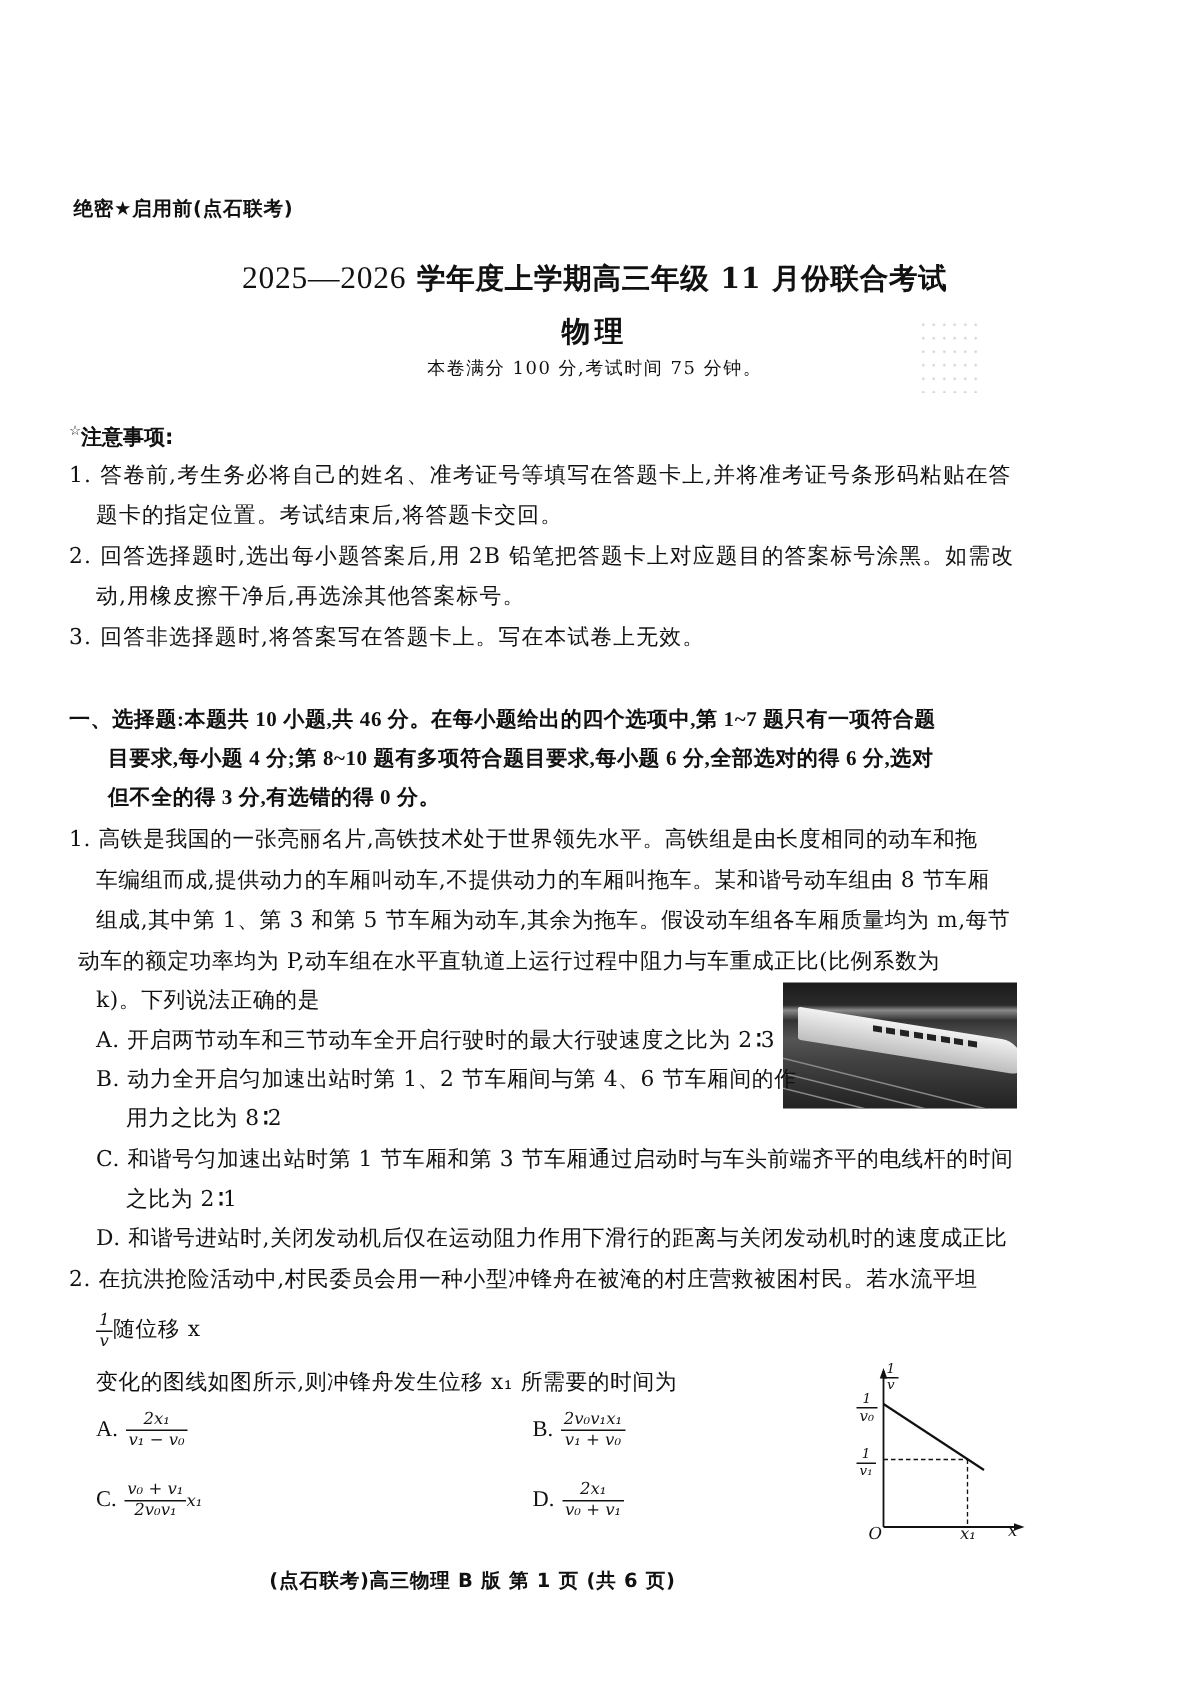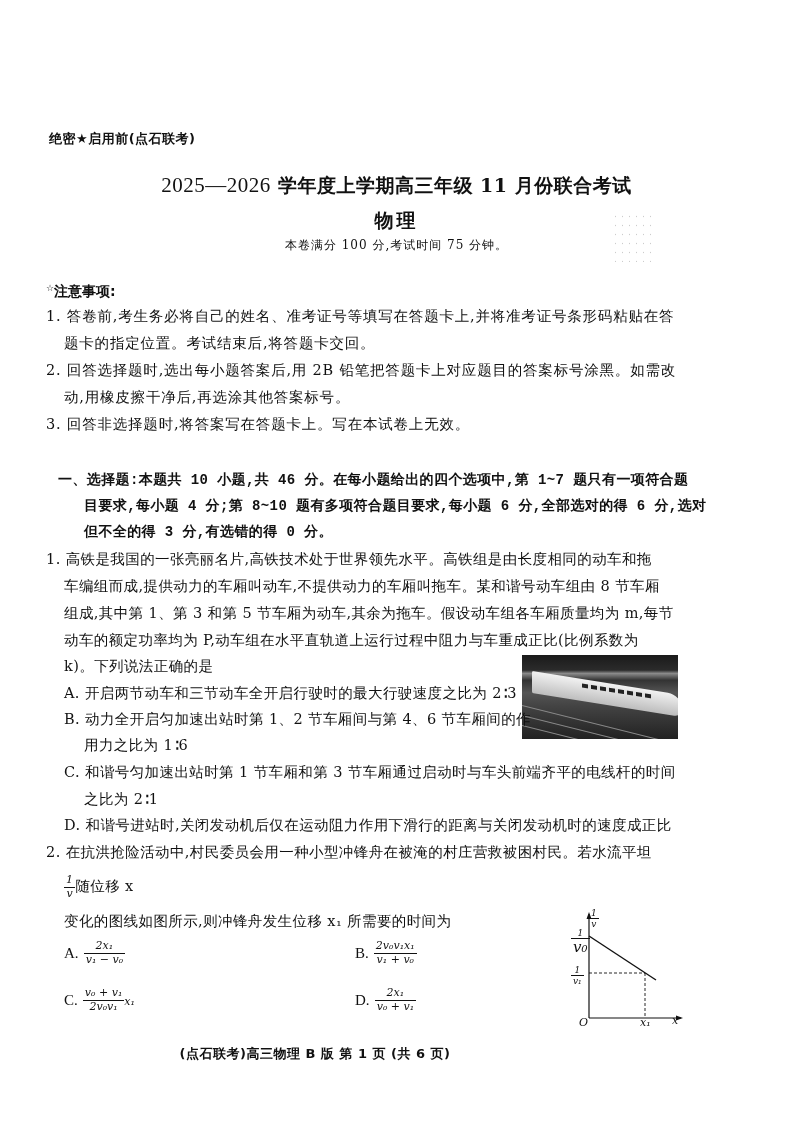--- a/index.html
+++ b/index.html
@@ -32,21 +32,21 @@
     background-size: 7px 9px; opacity: 0.5;
   }
   .notes-head {
     left: 46px; top: 283px; font-size: 14px; font-weight: bold;
     font-family: "DejaVu Sans", "Liberation Sans", sans-serif;
   }
   .notes-head .star { font-size: 9px; vertical-align: top; font-weight: normal; }
   .line {
     position: absolute; font-size: 14.5px; white-space: nowrap; letter-spacing: 0.8px;
   }
-  .bold { font-weight: bold; font-family: Liberation Mono, monospace; font-size: 14px; letter-spacing: 0.4px; margin-left: 12px; }
+  .bold { font-weight: bold; font-family: Liberation Serif, serif; font-size: 14px; letter-spacing: 0.4px; }
   .q { font-size: 14.5px; letter-spacing: 0.4px; }
   .train-photo {
     left: 522px; top: 655px; width: 156px; height: 84px;
     background: linear-gradient(180deg, #1a1a1a 0%, #2b2b2b 18%, #8a8a8a 22%, #333 30%, #555 45%, #444 60%, #222 100%);
     overflow: hidden;
   }
   .train-photo .body {
     position: absolute; left: 10px; top: 28px; width: 150px; height: 22px;
     background: linear-gradient(180deg, #f2f2f2, #bdbdbd);
     transform: skewY(9deg); border-radius: 2px 18px 10px 2px;
@@ -92,34 +92,34 @@
 <div class="line" style="left:64px;top:388px;">动,用橡皮擦干净后,再选涂其他答案标号。</div>
 <div class="line" style="left:46px;top:415px;">3. 回答非选择题时,将答案写在答题卡上。写在本试卷上无效。</div>
 
 <div class="line bold" style="left:46px;top:471px;">一、选择题:本题共 10 小题,共 46 分。在每小题给出的四个选项中,第 1~7 题只有一项符合题</div>
 <div class="line bold" style="left:72px;top:497px;">目要求,每小题 4 分;第 8~10 题有多项符合题目要求,每小题 6 分,全部选对的得 6 分,选对</div>
 <div class="line bold" style="left:72px;top:523px;">但不全的得 3 分,有选错的得 0 分。</div>
 
 <div class="line q" style="left:46px;top:550px;">1. 高铁是我国的一张亮丽名片,高铁技术处于世界领先水平。高铁组是由长度相同的动车和拖</div>
 <div class="line q" style="left:64px;top:577px;">车编组而成,提供动力的车厢叫动车,不提供动力的车厢叫拖车。某和谐号动车组由 8 节车厢</div>
 <div class="line q" style="left:64px;top:604px;">组成,其中第 1、第 3 和第 5 节车厢为动车,其余为拖车。假设动车组各车厢质量均为 m,每节</div>
-<div class="line q" style="left:64px;top:631px;">动车的额定功率均为 P,动车组在水平直轨道上运行过程中阻力与车重成正比(比例系数为</div>
+<div class="line q" style="left:52px;top:631px;">动车的额定功率均为 P,动车组在水平直轨道上运行过程中阻力与车重成正比(比例系数为</div>
 <div class="line q" style="left:64px;top:657px;">k)。下列说法正确的是</div>
 
 <div class="abs train-photo">
   <div class="rail" style="top:50px;"></div>
   <div class="rail" style="top:60px;"></div>
   <div class="rail" style="top:70px;"></div>
   <div class="body"></div>
   <div class="win"></div>
 </div>
 
 <div class="line q" style="left:64px;top:684px;">A. 开启两节动车和三节动车全开启行驶时的最大行驶速度之比为 2∶3</div>
 <div class="line q" style="left:64px;top:710px;">B. 动力全开启匀加速出站时第 1、2 节车厢间与第 4、6 节车厢间的作</div>
-<div class="line q" style="left:84px;top:736px;">用力之比为 1∶6</div>
+<div class="line q" style="left:84px;top:736px;">用力之比为 8∶2</div>
 <div class="line q" style="left:64px;top:763px;">C. 和谐号匀加速出站时第 1 节车厢和第 3 节车厢通过启动时与车头前端齐平的电线杆的时间</div>
 <div class="line q" style="left:84px;top:790px;">之比为 2∶1</div>
 <div class="line q" style="left:64px;top:816px;">D. 和谐号进站时,关闭发动机后仅在运动阻力作用下滑行的距离与关闭发动机时的速度成正比</div>
 
 <div class="line q" style="left:46px;top:843px;">2. 在抗洪抢险活动中,村民委员会用一种小型冲锋舟在被淹的村庄营救被困村民。若水流平坦</div>
 <div class="line q" style="left:64px;top:874px;">
   <span class="frac"><span class="num">1</span><span>v</span></span><span>随位移 x</span>
 </div>
 <div class="line q" style="left:64px;top:912px;">变化的图线如图所示,则冲锋舟发生位移 x₁ 所需要的时间为</div>
 
@@ -149,21 +149,21 @@
     <line x1="24" y1="26" x2="91" y2="70" stroke="#111" stroke-width="1.4"></line>
     <line x1="24" y1="63" x2="80" y2="63" stroke="#111" stroke-width="0.9" stroke-dasharray="3,2"></line>
     <line x1="80" y1="63" x2="80" y2="108" stroke="#111" stroke-width="0.9" stroke-dasharray="3,2"></line>
   </svg>
   <div class="abs frac" style="left:24px;top:-2px;">
       <span class="num" style="font-size:9px">1</span>
       <span style="font-size:9px">v</span>
     </div>
   <div class="abs frac" style="left:6px;top:18px;">
       <span class="num" style="font-size:9px">1</span>
-      <span style="font-size:15px">v₀</span>
+      <span style="font-size:10px">v₀</span>
     </div>
   <div class="abs frac" style="left:6px;top:55px;">
       <span class="num" style="font-size:9px">1</span>
       <span style="font-size:9px">v₁</span>
     </div>
   <div class="abs math" style="left:14px;top:106px;font-size:11px;">O</div>
   <div class="abs math" style="left:75px;top:106px;font-size:11px;">x₁</div>
   <div class="abs math" style="left:107px;top:104px;font-size:11px;">x</div>
 </div>
 

